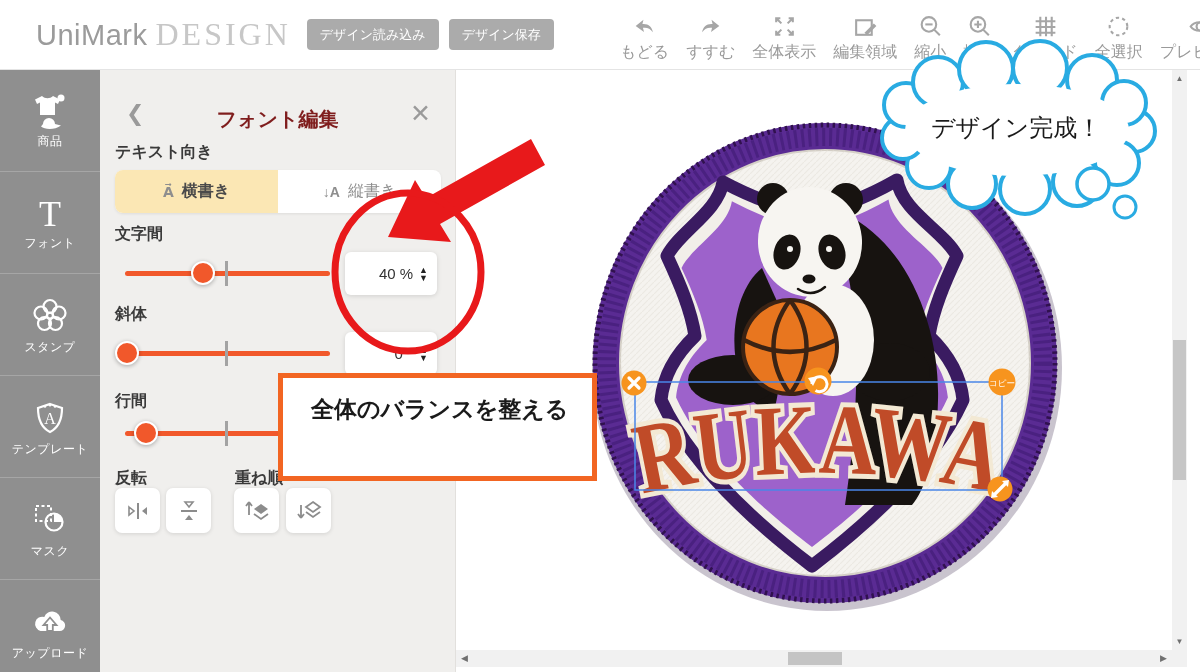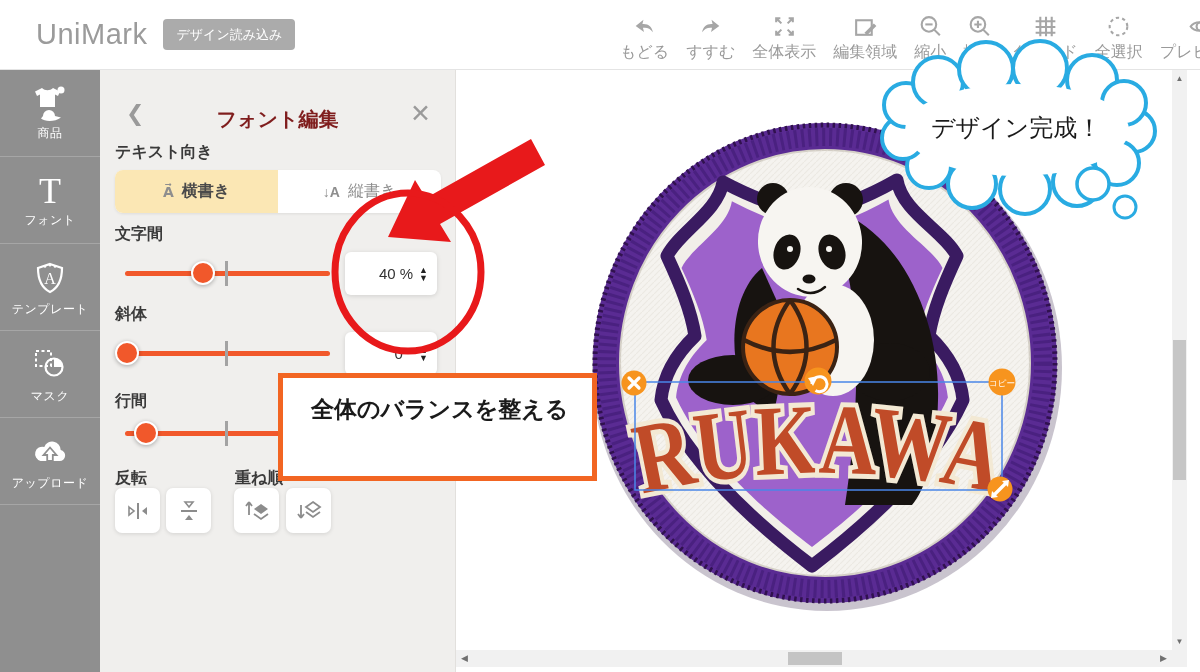--- a/index.html
+++ b/index.html
@@ -20,21 +20,21 @@
   .hdr-btn { background:#ababab; color:#fff; font-size:13px; border:none; border-radius:4px;
     padding:0 13px; height:31px; margin-left:10px; cursor:pointer; white-space:nowrap; }
   .hdr-btn:first-of-type { margin-left:16px; }
   .toolbar { position:absolute; left:620px; top:13px; display:flex; gap:17px; }
   .tool { display:flex; flex-direction:column; align-items:center; cursor:pointer; }
   .tool svg { height:27px; display:block; }
   .tool-label { font-size:16px; color:#9a9a9a; margin-top:2px; white-space:nowrap; }
 
   
   .sidebar { position:absolute; left:0; top:70px; width:100px; height:602px; background:#8f8f8f; }
-  .side-item { height:87px; border-bottom:1px solid #a6a6a6; display:flex; flex-direction:column;
+  .side-item { height:102px; border-bottom:1px solid #a6a6a6; display:flex; flex-direction:column;
     align-items:center; justify-content:center; cursor:pointer; }
   .side-item svg { display:block; }
   .side-label { color:#fff; font-size:12px; margin-top:1px; letter-spacing:0.5px; white-space:nowrap; }
 
   
   .panel { position:absolute; left:100px; top:70px; width:356px; height:602px;
     background:#f0efed; border-right:1px solid #e2e0dd; }
   .back-chevron { position:absolute; left:26px; top:33px; font-size:22px; color:#9a9a9a;
     font-weight:bold; cursor:pointer; line-height:1; }
   .panel-title { position:absolute; top:36px; left:0; width:100%; text-align:center;
@@ -78,22 +78,24 @@
   .callout { position:absolute; left:278px; top:373px; width:319px; height:108px; z-index:50;
     border:5px solid #f26522; background:#fff; padding:13px 0 0 28px;
     font-size:23px; font-weight:bold; color:#1a1a1a; line-height:37px; }
 </style>
 </head>
 <body>
 
 <div class="header">
   <div class="logo">
     <span class="logo-primary">UniMark</span>
+    <span class="logo-secondary">DESIGN</span>
   </div>
   <button class="hdr-btn">デザイン読み込み</button>
+  <button class="hdr-btn">デザイン保存</button>
 
   <div class="toolbar">
     <div class="tool">
       <svg width="27" height="27" viewBox="0 0 26 26">
         <path d="M4.5 12.5 L12 6.5 L11 10.6 C16.5 10 20.5 13.5 21 18.5 C18.5 14.8 15 13.6 11.5 14.3 L12.5 18.3 Z" fill="#a6a6a6"></path>
       </svg>
       <span class="tool-label">もどる</span>
     </div>
     <div class="tool">
       <svg width="27" height="27" viewBox="0 0 26 26">
@@ -164,20 +166,31 @@
       <circle cx="33" cy="6" r="3.5" fill="#fff"></circle>
       <path d="M15 32 a6 6 0 0 1 12 0 l6 1.5 c-6 4.5 -16 4.5 -20 1 Z" fill="#fff"></path>
     </svg>
     <span class="side-label">商品</span>
   </div>
   <div class="side-item">
     <svg width="44" height="40" viewBox="0 0 44 40">
       <text x="22" y="32" text-anchor="middle" font-family="Liberation Serif,DejaVu Serif,serif" font-size="36" fill="#fff">T</text>
     </svg>
     <span class="side-label">フォント</span>
+  </div>
+  <div class="side-item">
+    <svg width="44" height="44" viewBox="0 0 44 44" fill="none" stroke="#fff" stroke-width="2.2">
+      <circle cx="22" cy="12.5" r="6.5"></circle>
+        <circle cx="31" cy="19" r="6.5"></circle>
+        <circle cx="27.5" cy="29.5" r="6.5"></circle>
+      <circle cx="16.5" cy="29.5" r="6.5"></circle>
+        <circle cx="13" cy="19" r="6.5"></circle>
+        <circle cx="22" cy="21.5" r="3"></circle>
+    </svg>
+    <span class="side-label">スタンプ</span>
   </div>
   <div class="side-item">
     <svg width="44" height="44" viewBox="0 0 44 44">
       <path d="M22 8 L34 12 C34 24 30 32 22 36 C14 32 10 24 10 12 Z" fill="none" stroke="#fff" stroke-width="2.2"></path>
       <circle cx="17" cy="10.5" r="1.3" fill="#fff"></circle>
         <circle cx="22" cy="9.3" r="1.3" fill="#fff"></circle>
         <circle cx="27" cy="10.5" r="1.3" fill="#fff"></circle>
       <text x="22" y="28" text-anchor="middle" font-family="Liberation Serif,DejaVu Serif,serif" font-size="16" fill="#fff">A</text>
     </svg>
     <span class="side-label">テンプレート</span>

